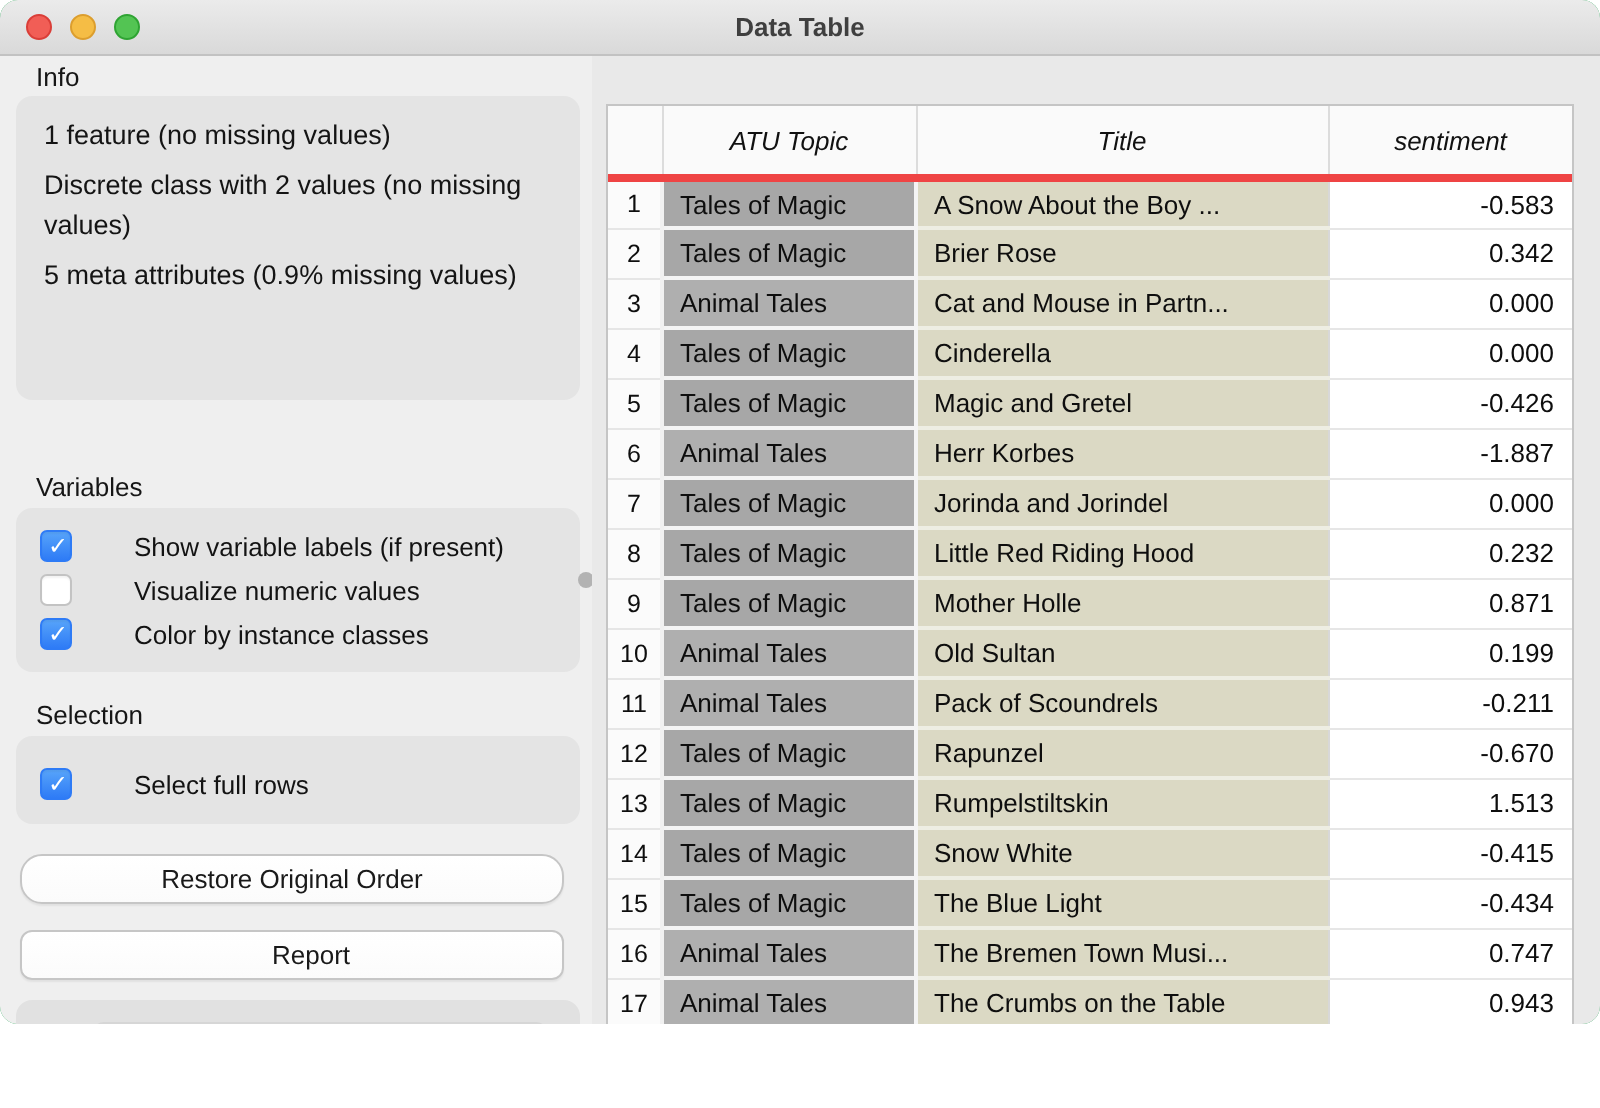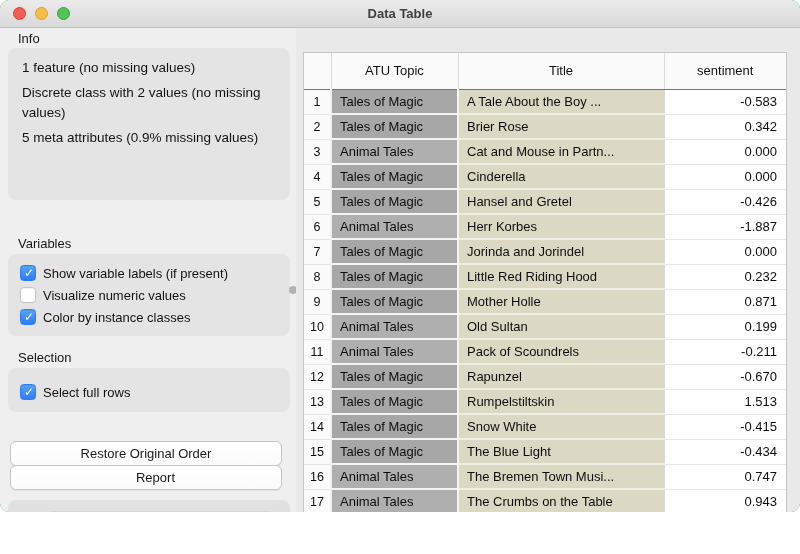--- a/index.html
+++ b/index.html
@@ -14,38 +14,38 @@
   .tl.yellow{left:35px;background:#f5bd45;border:0.5px solid #dc9e2e;}
   .tl.green{left:57px;background:#53c453;border:0.5px solid #2fa433;}
   
   .left-panel{position:absolute;left:0;top:28px;width:296px;height:526px;background:#efefef;}
   .section-label{position:absolute;left:18px;font-size:13px;color:#161616;}
   .groupbox{position:absolute;left:8px;width:282px;background:#e4e4e4;border-radius:8px;}
   .info-box{top:20px;height:152px;padding:10px 28px 10px 14px;}
   .info-box p{margin:0 0 5px 0;font-size:13.5px;line-height:20px;color:#141414;max-width:240px;}
   .vars-box{top:226px;height:82px;padding:8px 10px 0 12px;}
   .sel-box{top:340px;height:44px;padding:13px 10px 0 12px;}
-  .cb-row{display:flex;align-items:center;height:22px;}
+  .cb-row{display:flex;align-items:center;height:22px;gap:24px;}
   .cb{flex:0 0 16px;width:16px;height:16px;border-radius:3.5px;background:#ffffff;border:1px solid #c3c3c3;box-shadow:inset 0 1px 1px rgba(0,0,0,.05);position:relative;}
   .cb.on{background:linear-gradient(#57a4fa,#2e7bf6);border-color:#2e7bf6;}
   .cb.on::after{content:"✓";position:absolute;left:0;top:0;width:16px;height:16px;line-height:15px;text-align:center;color:#fff;font-size:12px;font-weight:700;}
   .cb-label{margin-left:7px;font-size:13px;color:#131313;white-space:nowrap;}
   .push-btn{position:absolute;left:10px;width:272px;height:25px;background:linear-gradient(#ffffff,#fbfbfb);border:1px solid #c6c6c6;border-radius:6px;font-size:13px;color:#191919;text-align:center;line-height:23px;box-shadow:0 1px 1px rgba(0,0,0,.06);cursor:default;}
-  .btn-restore{top:413px;}
+  .btn-restore{top:399px;border-radius:11px;}
   .btn-report{top:437px;padding-left:19px;}
   .send-box{position:absolute;left:8px;top:472px;width:282px;height:46px;background:#e1e1e1;border-radius:8px;}
   .send-box .cb{position:absolute;left:14px;top:15px;}
   .send-btn{position:absolute;left:38px;top:11px;width:228px;height:24px;background:#e9e9e9;border:1px solid #d6d6d6;border-radius:6px;font-size:13px;color:#aeaeae;text-align:left;line-height:22px;}
   .splitter-dot{position:absolute;left:289px;top:286px;width:8px;height:8px;border-radius:50%;background:#b3b3b3;}
   
   .table-area{position:absolute;left:296px;top:28px;width:504px;height:526px;background:#e9e9e9;}
   .data-table-wrap{position:absolute;left:7px;top:24px;border:1px solid #c5c5c5;background:#ffffff;}
   table{border-collapse:collapse;table-layout:fixed;width:482px;}
   col.c-num{width:27px;} col.c-topic{width:127px;} col.c-title{width:206px;} col.c-sent{width:122px;}
-  thead th{height:36px;background:#fafafa;font-size:13px;font-weight:400;color:#111;text-align:center;border-bottom:1px solid #ef4444;border-right:1px solid #dcdcdc;}
+  thead th{height:36px;background:#fafafa;font-size:13px;font-weight:400;color:#111;text-align:center;border-bottom:4px solid #ef4444;border-right:1px solid #dcdcdc;font-style:italic;}
   thead th:last-child{border-right:none;}
   tbody td{height:25px;font-size:13px;color:#0e0e0e;overflow:hidden;white-space:nowrap;}
   td.rownum{background:#fbfbfb;text-align:center;font-size:12.5px;border-bottom:1px solid #e6e6e6;border-right:2px solid #f1f1f1;}
   td.topic{padding-left:8px;border-bottom:2px solid #f4f4f4;border-right:2px solid #f4f4f4;}
   td.title-cell{background:#dbd9c4;padding-left:8px;border-bottom:2px solid #eeeee3;border-right:1px solid #d8d8d8;}
   td.sent{background:#ffffff;text-align:right;padding-right:9px;border-bottom:1px solid #e6e6e6;}
 </style>
 </head>
 <body>
 
@@ -116,21 +116,21 @@
             <th></th>
             <th>ATU Topic</th>
             <th>Title</th>
             <th>sentiment</th>
           </tr>
         </thead>
         <tbody>
             <tr>
     <td class="rownum">1</td>
     <td class="topic" style="background: rgb(167, 167, 167);">Tales of Magic</td>
-    <td class="title-cell">A Tale About the Boy ...</td>
+    <td class="title-cell">A Snow About the Boy ...</td>
     <td class="sent">-0.583</td>
   </tr>
             <tr>
     <td class="rownum">2</td>
     <td class="topic" style="background: rgb(167, 167, 167);">Tales of Magic</td>
     <td class="title-cell">Brier Rose</td>
     <td class="sent">0.342</td>
   </tr>
             <tr>
     <td class="rownum">3</td>
@@ -140,21 +140,21 @@
   </tr>
             <tr>
     <td class="rownum">4</td>
     <td class="topic" style="background: rgb(167, 167, 167);">Tales of Magic</td>
     <td class="title-cell">Cinderella</td>
     <td class="sent">0.000</td>
   </tr>
             <tr>
     <td class="rownum">5</td>
     <td class="topic" style="background: rgb(167, 167, 167);">Tales of Magic</td>
-    <td class="title-cell">Hansel and Gretel</td>
+    <td class="title-cell">Magic and Gretel</td>
     <td class="sent">-0.426</td>
   </tr>
             <tr>
     <td class="rownum">6</td>
     <td class="topic" style="background: rgb(175, 175, 175);">Animal Tales</td>
     <td class="title-cell">Herr Korbes</td>
     <td class="sent">-1.887</td>
   </tr>
             <tr>
     <td class="rownum">7</td>

